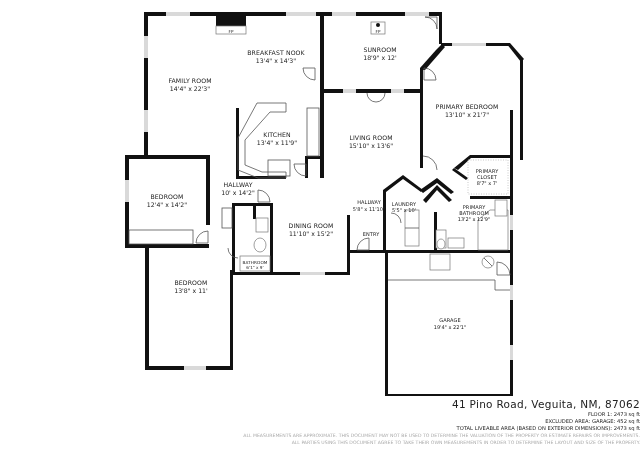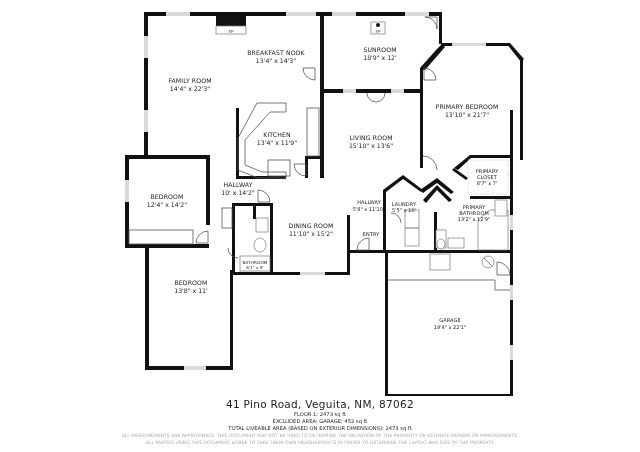--- a/index.html
+++ b/index.html
@@ -6,21 +6,21 @@
   body { width: 640px; height: 452px; position: relative; overflow: hidden; font-family: "DejaVu Sans", sans-serif; }
   #plan { position: absolute; left: 0; top: 0; width: 640px; height: 400px; }
   .wall { fill: #111111; }
   .thin { stroke: #555; stroke-width: 0.8; fill: none; }
   .fixture { stroke: #777; stroke-width: 0.7; fill: #fff; }
   .window { fill: #d9d9d9; }
   .room-label { font-family: "DejaVu Sans", sans-serif; font-size: 6.2px; fill: #222; text-anchor: middle; letter-spacing: 0.1px; }
   .room-dim { font-family: "DejaVu Sans", sans-serif; font-size: 6.2px; fill: #222; text-anchor: middle; }
   .room-label.small, .room-dim.small { font-size: 5px; }
   .room-label.tiny, .room-dim.tiny { font-size: 4.2px; }
-  .footer { position: absolute; left: 0; width: 640px; text-align: center; color: #222; }
+  .footer { position: absolute; left: 0; width: 640px; text-align: right; color: #222; }
   .addr { top: 398px; font-size: 10.5px; letter-spacing: 0.3px; }
   .line1 { top: 411px; font-size: 5.2px; }
   .line2 { top: 418px; font-size: 5.2px; }
   .line3 { top: 425px; font-size: 5.2px; }
   .disc1 { top: 433px; font-size: 4.6px; color: #aaa; white-space: nowrap; }
   .disc2 { top: 440px; font-size: 4.6px; color: #aaa; white-space: nowrap; }
 </style>
 </head>
 <body>
 

